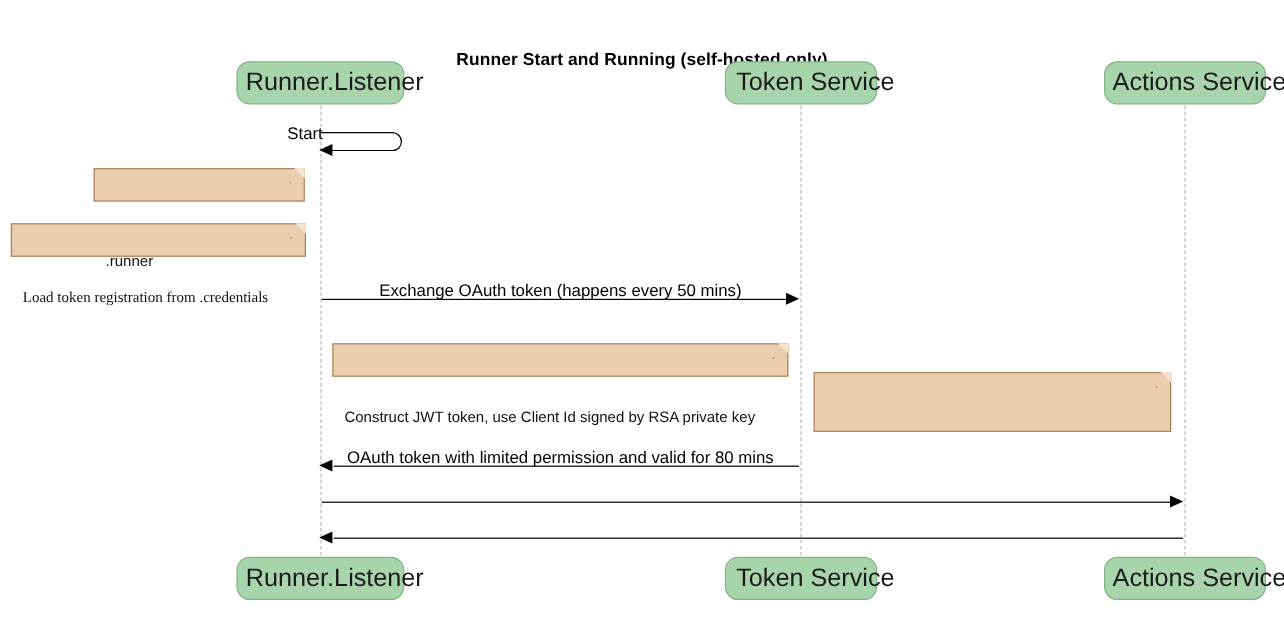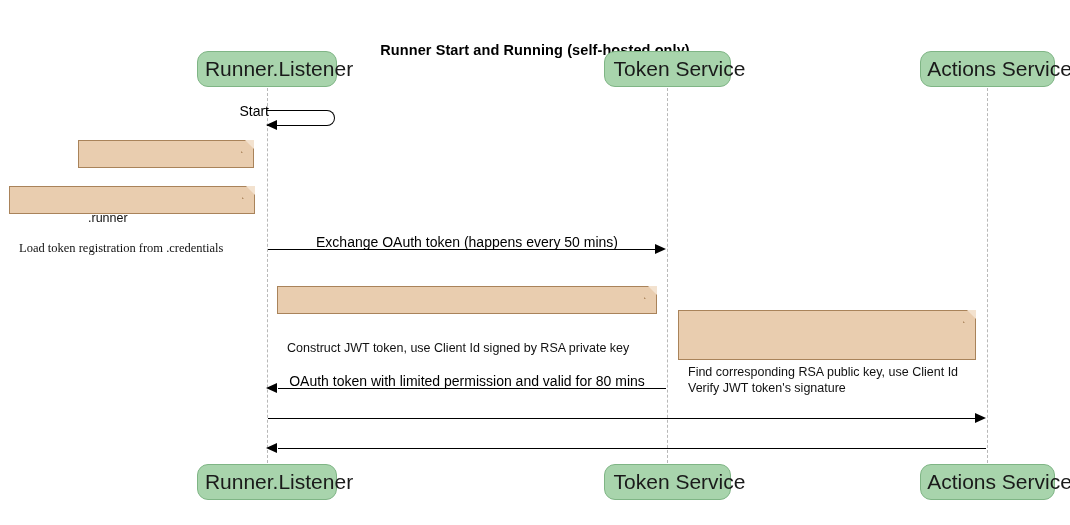--- a/index.html
+++ b/index.html
@@ -181,22 +181,20 @@
 
   <div class="note" style="left:277px; top:262px; width:380px; height:28px;margin-top:24px;">
     <span class="fold-edge"></span>
     <span class="fold"></span>
     <span>Construct JWT token, use Client Id signed by RSA private key</span>
   </div>
 
   <div class="note" style="left:678px; top:310px; width:298px; height:50px;">
     <span class="fold-edge"></span>
     <span class="fold"></span>
-    <span>Find corresponding RSA public key, use Client Id
-Verify JWT token's signature</span>
   </div>
 
   <div class="msg-label" style="left:267px; top:373px; width:400px;">OAuth token with limited permission and valid for 80 mins</div>
   <div class="msg-line" style="left:278px; top:388px; width:388px;"></div>
   <div class="arrow-left" style="left:266px; top:383px;"></div>
 
   <div class="msg-line" style="left:268px; top:418px; width:708px;"></div>
   <div class="arrow-right" style="left:975px; top:413px;"></div>
 
   <div class="msg-line" style="left:278px; top:448px; width:708px;"></div>

